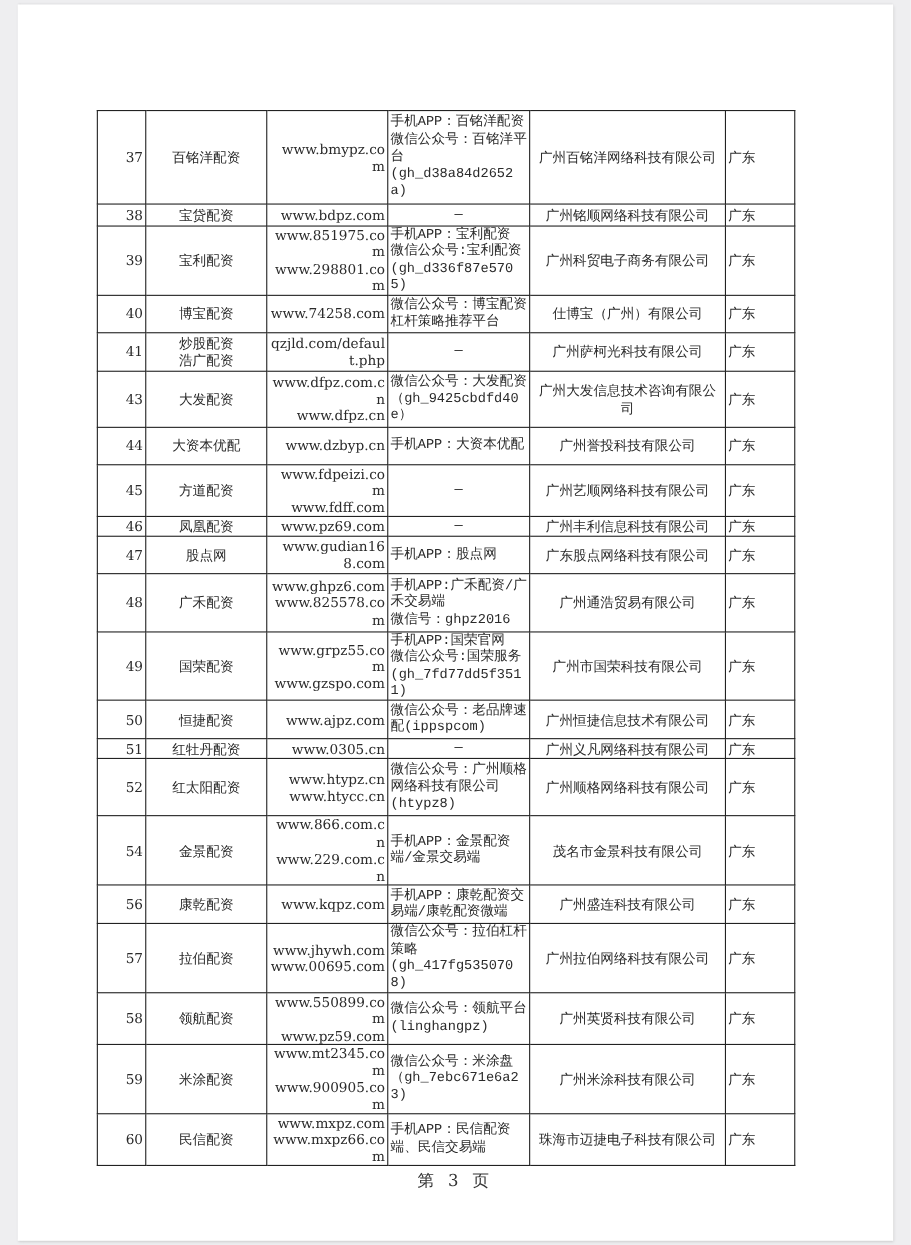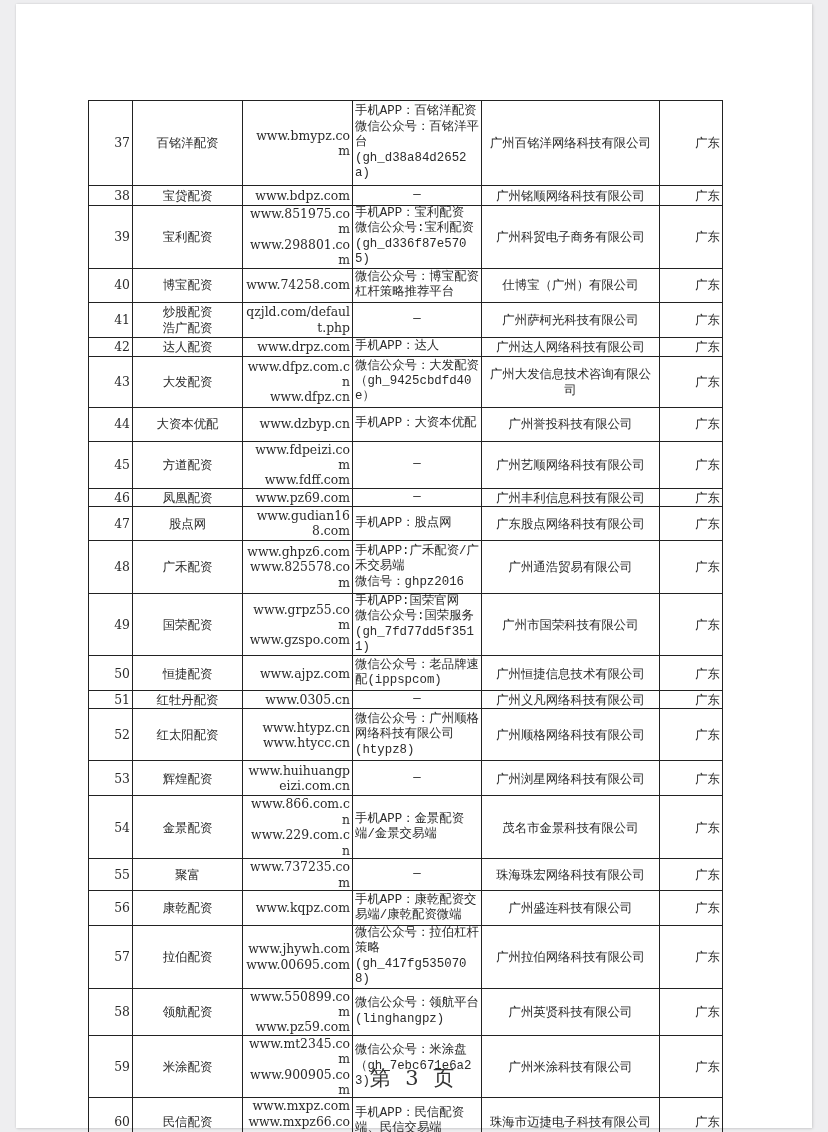--- a/index.html
+++ b/index.html
@@ -33,28 +33,28 @@
     vertical-align: middle;
     word-break: break-all;
     overflow-wrap: anywhere;
   }
   td.c-no   { text-align: right; }
   td.c-name { text-align: center; }
   td.c-url  { text-align: right; }
   td.c-app  { text-align: left; font-family: Liberation Mono, monospace; }
   td.c-app.dash { text-align: center; }
   td.c-co   { text-align: center; }
-  td.c-prov { text-align: right; }
+  td.c-prov { text-align: left; }
   .line { display: block; }
   .footer {
     position: absolute;
     left: 0; width: 796px;
     top: 1060px;
     text-align: center;
-    font-size: 21px;
+    font-size: 15px;
     color: #333;
     letter-spacing: 4px;
   }
 </style>
 </head>
 <body>
 
 <div class="page">
   <table class="reg">
     <colgroup>
@@ -135,34 +135,20 @@
           </td>
     <td class="c-url">
             <span class="line">qzjld.com/default.php</span>
           </td>
     <td class="c-app dash">
             <span class="line">—</span>
           </td>
     <td class="c-co">广州萨柯光科技有限公司</td>
     <td class="c-prov">广东</td>
   </tr>
-        <tr style="height: 19px;">
-    <td class="c-no">42</td>
-    <td class="c-name">
-            <span class="line">达人配资</span>
-          </td>
-    <td class="c-url">
-            <span class="line">www.drpz.com</span>
-          </td>
-    <td class="c-app">
-            <span class="line">手机APP：达人</span>
-          </td>
-    <td class="c-co">广州达人网络科技有限公司</td>
-    <td class="c-prov">广东</td>
-  </tr>
         <tr style="height: 51px;">
     <td class="c-no">43</td>
     <td class="c-name">
             <span class="line">大发配资</span>
           </td>
     <td class="c-url">
             <span class="line">www.dfpz.com.cn</span>
             <span class="line">www.dfpz.cn</span>
           </td>
     <td class="c-app">
@@ -300,60 +286,32 @@
             <span class="line">www.htycc.cn</span>
           </td>
     <td class="c-app">
             <span class="line">微信公众号：广州顺格网络科技有限公司</span>
             <span class="line">(htypz8)</span>
           </td>
     <td class="c-co">广州顺格网络科技有限公司</td>
     <td class="c-prov">广东</td>
   </tr>
         <tr style="height: 35px;">
-    <td class="c-no">53</td>
-    <td class="c-name">
-            <span class="line">辉煌配资</span>
-          </td>
-    <td class="c-url">
-            <span class="line">www.huihuangpeizi.com.cn</span>
-          </td>
-    <td class="c-app dash">
-            <span class="line">—</span>
-          </td>
-    <td class="c-co">广州浏星网络科技有限公司</td>
-    <td class="c-prov">广东</td>
-  </tr>
-        <tr style="height: 35px;">
     <td class="c-no">54</td>
     <td class="c-name">
             <span class="line">金景配资</span>
           </td>
     <td class="c-url">
             <span class="line">www.866.com.cn</span>
             <span class="line">www.229.com.cn</span>
           </td>
     <td class="c-app">
             <span class="line">手机APP：金景配资端/金景交易端</span>
           </td>
     <td class="c-co">茂名市金景科技有限公司</td>
-    <td class="c-prov">广东</td>
-  </tr>
-        <tr style="height: 18px;">
-    <td class="c-no">55</td>
-    <td class="c-name">
-            <span class="line">聚富</span>
-          </td>
-    <td class="c-url">
-            <span class="line">www.737235.com</span>
-          </td>
-    <td class="c-app dash">
-            <span class="line">—</span>
-          </td>
-    <td class="c-co">珠海珠宏网络科技有限公司</td>
     <td class="c-prov">广东</td>
   </tr>
         <tr style="height: 35px;">
     <td class="c-no">56</td>
     <td class="c-name">
             <span class="line">康乾配资</span>
           </td>
     <td class="c-url">
             <span class="line">www.kqpz.com</span>
           </td>

